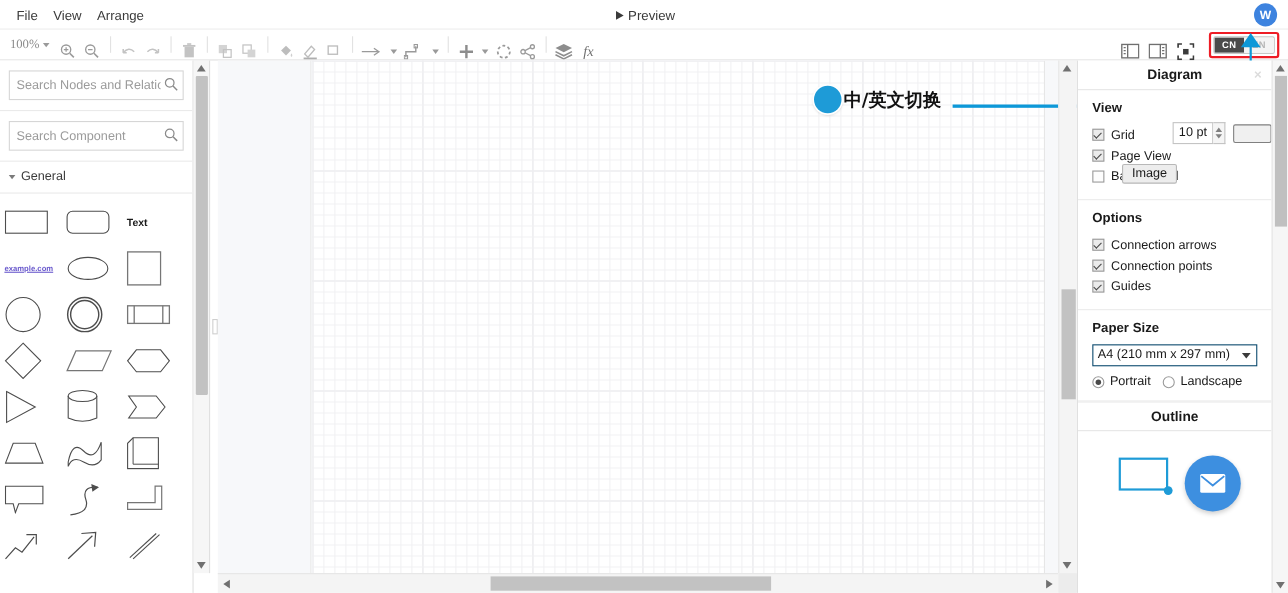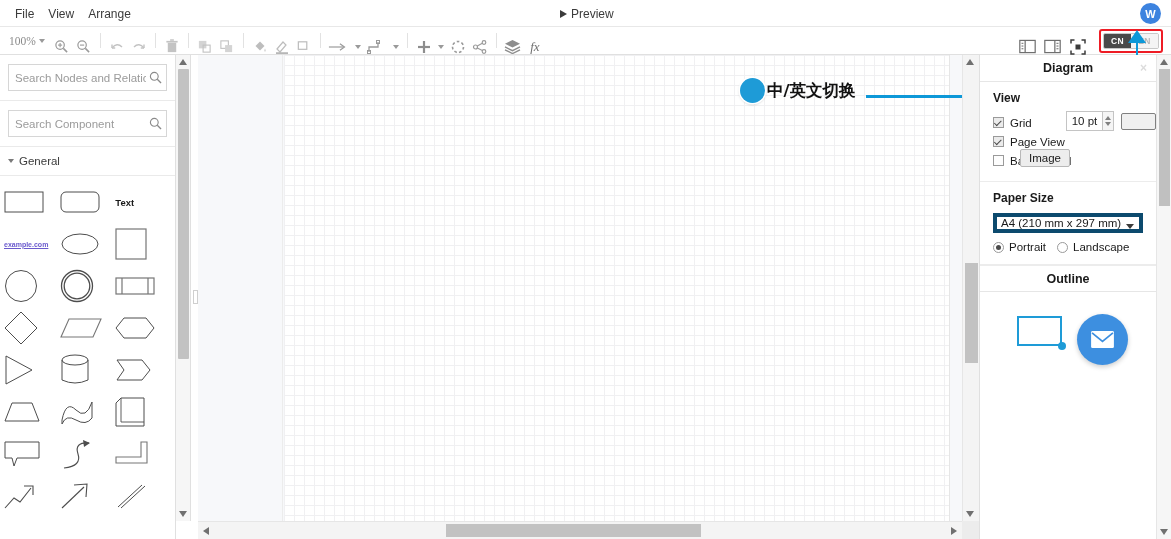--- a/index.html
+++ b/index.html
@@ -251,22 +251,22 @@
   .color-swatch {
     margin-left: 7px; width: 35px; height: 17px;
     border: 1px solid #808080; background: #f0f0f0; border-radius: 2px;
   }
   .image-btn {
     position: absolute; left: 27px; top: -2px;
     font-size: 11.5px; color: #1a1a1a; background: #ededed;
     border: 1px solid #b8b8b8; padding: 2px 8px; border-radius: 2px; cursor: default;
   }
   .select-box {
-    position: relative; width: 100%; height: 20px; border: 4px solid #0c4a6e; background: #fff;
-    display: flex; align-items: flex-end; padding: 2px 16px 0 4px;
+    position: relative; width: 100%; height: 20px; border: 1px solid #0c4a6e; background: #fff;
+    display: flex; align-items: flex-start; padding: 2px 16px 0 4px;
     font-size: 11.5px; color: #1a1a1a; margin-bottom: 8px;
   }
   .select-caret {
     position: absolute; right: 5px; top: 7px; width: 0; height: 0;
     border-top: 5px solid #3b3b3b; border-left: 4px solid transparent; border-right: 4px solid transparent;
   }
   .radio-row { display: flex; align-items: center; gap: 5px; font-size: 11.5px; color: #1a1a1a; }
   .radio {
     width: 11px; height: 11px; border-radius: 50%; border: 1px solid #9a9a9a; background: #fff;
     display: flex; align-items: center; justify-content: center; flex: none;
@@ -712,20 +712,35 @@
         <span>Page View</span>
       </div>
 
       <div class="chk-row">
         <span class="chk off"></span>
         <span>Background</span>
         <span class="image-btn">Image</span>
       </div>
     </div>
 
+    <div class="rp-sec">
+      <div class="rp-sec-title">Options</div>
+      <div class="chk-row">
+        <span class="chk on"></span>
+        <span>Connection arrows</span>
+      </div>
+      <div class="chk-row">
+        <span class="chk on"></span>
+        <span>Connection points</span>
+      </div>
+      <div class="chk-row">
+        <span class="chk on"></span>
+        <span>Guides</span>
+      </div>
+    </div>
 
     <div class="rp-sec">
       <div class="rp-sec-title">Paper Size</div>
       <div class="select-box">
         <span>A4 (210 mm x 297 mm)</span>
         <span class="select-caret"></span>
       </div>
       <div class="radio-row">
         <span class="radio on"></span>
         <span>Portrait</span>

